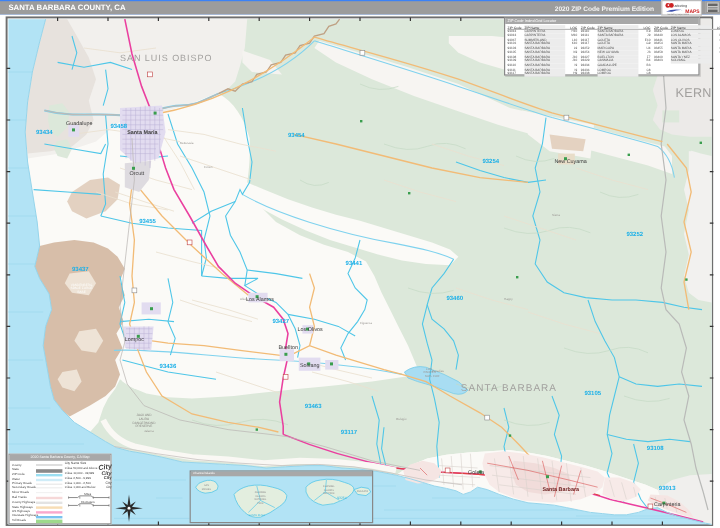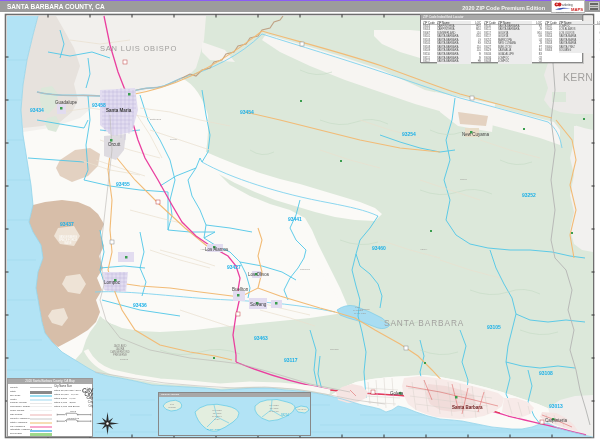--- a/index.html
+++ b/index.html
@@ -1,17 +1,17 @@
 <!DOCTYPE html>
 <html><head>
 <meta charset="utf-8">
 <style>
   html,body{margin:0;padding:0;width:600px;height:440px;overflow:hidden;background:#fff;}
   *{box-sizing:border-box;font-family:"Liberation Sans",sans-serif;}
-  #page{position:relative;width:600px;height:440px;background:#8b5cf6;}
+  #page{position:relative;width:600px;height:440px;background:#3b82f6;}
   #hdr{position:absolute;left:0;top:1px;width:600px;height:11px;background:#9c9c9c;}
   #hdr .t1{position:absolute;left:7px;top:2px;font-size:6.5px;font-weight:bold;color:#fff;letter-spacing:0;}
   #hdr .t2{position:absolute;right:55px;top:3.5px;font-size:5.5px;font-weight:bold;color:#f4f4f4;}
   #logo{position:absolute;right:15px;top:0px;width:34px;height:12.5px;background:#fff;border:.5px solid #bbb;font-size:4px;}
   #logob{position:absolute;right:0px;top:1px;width:12px;height:10px;background:#c9c9c9;border:0.5px solid #999;}
   #map{position:absolute;left:0;top:0;}
   #logo svg{position:absolute;left:0;top:0;}
   #leg-right svg{display:block;position:static;}
   #ztab{position:absolute;left:420px;top:14px;width:163px;height:49px;background:#fff;border:1px solid #888;box-shadow:1px 1px 0 rgba(0,0,0,0.15);}
   #ztab-title{position:absolute;left:0;top:0;width:100%;height:5px;background:#a8a8a8;color:#fff;font-size:3.2px;line-height:5px;padding-left:2px;}

